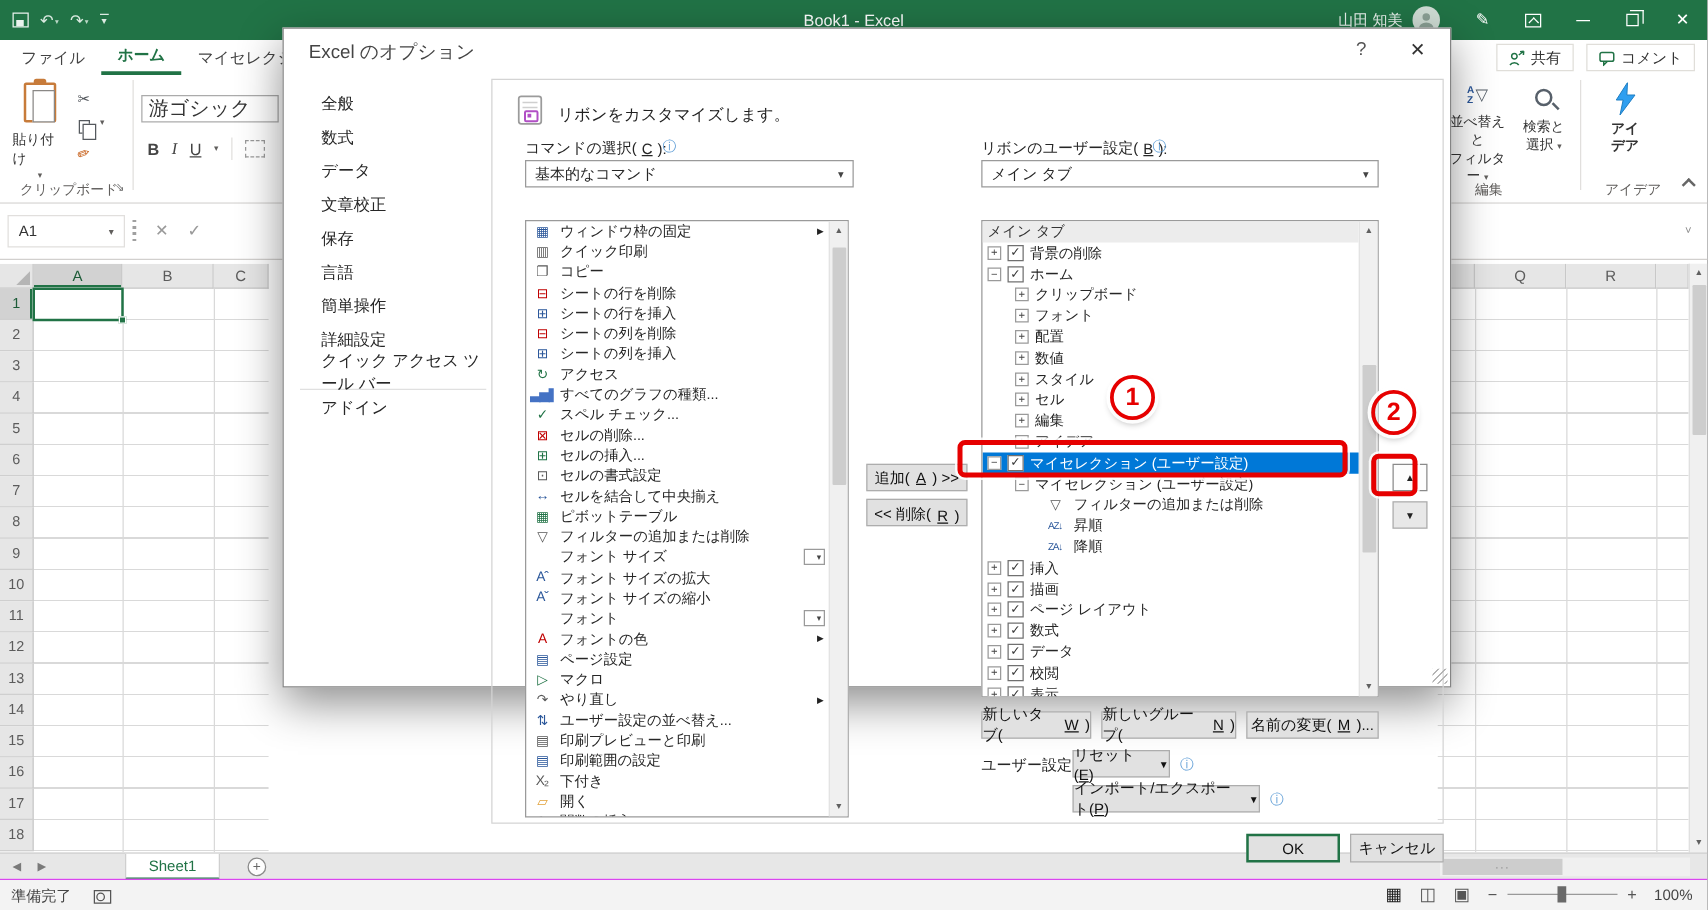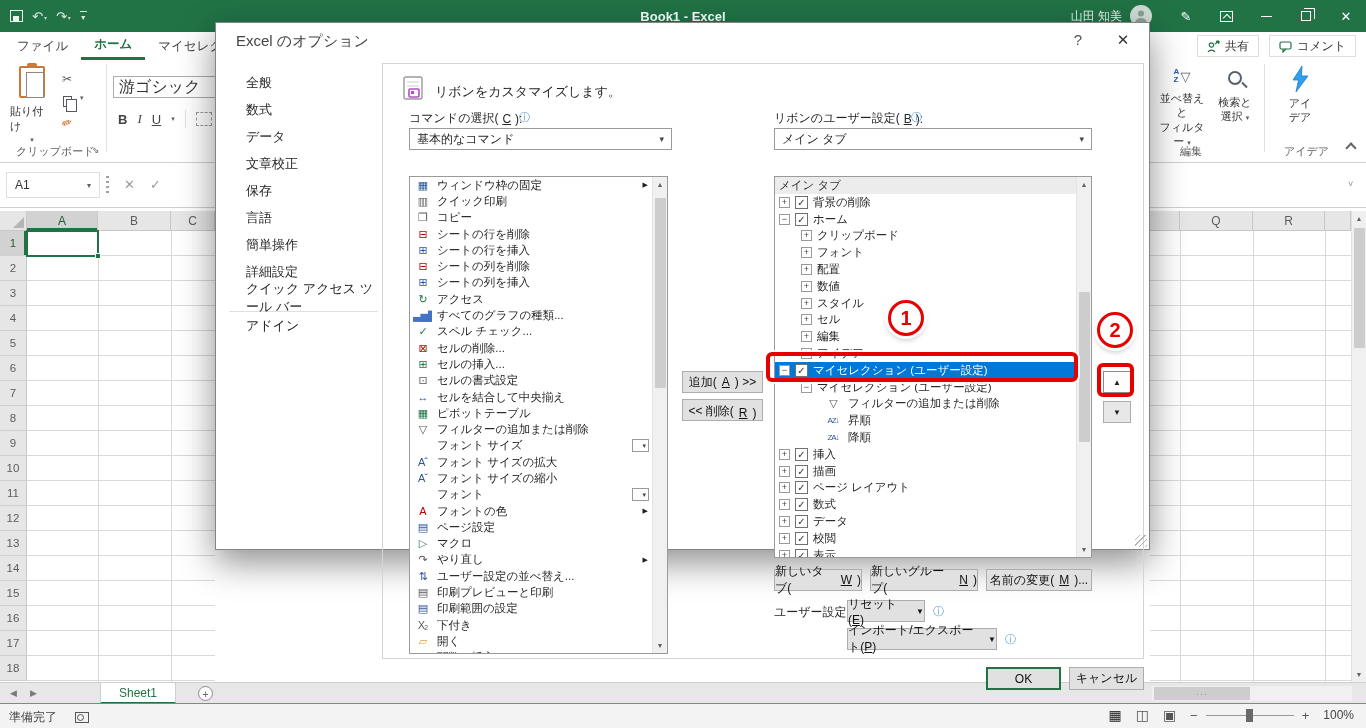--- a/index.html
+++ b/index.html
@@ -7,21 +7,21 @@
   #stage{position:relative;width:1366px;height:728px;background:#fff;overflow:hidden;color:#262626;}
 
   
   #titlebar{position:absolute;left:0;top:0;width:1366px;height:32px;background:#217346;color:#fff;}
   #qat{position:absolute;left:10px;top:0;height:32px;display:flex;align-items:center;gap:9px;}
   .saveic{width:13px;height:12px;border:1.5px solid #eaf3ee;position:relative;}
   .saveic:after{content:"";position:absolute;left:2px;bottom:0;width:6px;height:5px;background:#eaf3ee;}
   .qbtn{color:#dcebe2;font-size:13px;line-height:1;display:flex;align-items:flex-end;gap:1px;cursor:default;}
   .qbtn .mini{font-size:6px;color:#bcd8c8;margin-bottom:2px;}
   .qcustom{border-top:1px solid #dcebe2;padding-top:2px;font-size:7px;color:#dcebe2;}
-  #wintitle{position:absolute;left:0;top:0;width:100%;height:32px;display:flex;align-items:center;justify-content:center;font-size:13px;color:#fff;font-weight:bold;}
+  #wintitle{position:absolute;left:0;top:0;width:100%;height:32px;display:flex;align-items:center;justify-content:center;font-size:13px;color:#fff;}
   #tb-right{position:absolute;right:0;top:0;height:32px;display:flex;align-items:center;}
   #username{font-size:12px;color:#eaf3ee;margin-right:8px;}
   .avatar{width:22px;height:22px;border-radius:50%;background:#cfdcd4;display:flex;align-items:center;justify-content:center;margin-right:14px;overflow:hidden;}
   .tbico{width:40px;height:32px;display:flex;align-items:center;justify-content:center;color:#fff;font-size:13px;}
   .minbar{width:11px;height:1px;background:#fff;display:inline-block;}
   .restore{width:10px;height:10px;border:1px solid #fff;position:relative;}
   .restore:before{content:"";position:absolute;left:2px;top:-4px;width:10px;height:10px;border:1px solid #fff;border-bottom:none;border-left:none;}
   .ribopts{width:13px;height:11px;border:1px solid #fff;position:relative;}
   .ribopts:after{content:"";position:absolute;left:3px;top:3px;width:5px;height:5px;border-top:1.5px solid #fff;border-left:1.5px solid #fff;transform:rotate(45deg);}
 
@@ -107,21 +107,21 @@
   .macroic{width:14px;height:11px;border:1px solid #555;position:relative;}
   .macroic:after{content:"";position:absolute;left:1px;bottom:1px;width:5px;height:5px;border:1.5px solid #555;border-radius:50%;}
   #status-right{position:absolute;right:12px;top:3px;display:flex;align-items:center;gap:14px;font-size:12px;color:#444;}
   .viewic{font-size:14px;color:#555;}
   #zoomslider{display:flex;align-items:center;gap:8px;}
   #zoomslider .track{width:88px;height:1px;background:#999;position:relative;}
   #zoomslider .zthumb{position:absolute;left:40px;top:-6px;width:7px;height:13px;background:#696969;}
   .zbtn{font-size:13px;color:#555;}
 
   
-  #dlg{position:absolute;left:215px;top:22px;width:935px;height:528px;background:#fff;border:1px solid #848484;box-shadow:0 12px 34px rgba(0,0,0,.45);padding-left:30px;}
+  #dlg{position:absolute;left:226px;top:22px;width:935px;height:528px;background:#fff;border:1px solid #848484;box-shadow:0 12px 34px rgba(0,0,0,.45);padding-left:30px;}
   #dlg-title{position:absolute;left:20px;top:9px;font-size:15px;color:#444;}
   #dlg-help{position:absolute;left:850px;top:8px;font-size:15px;color:#555;width:24px;text-align:center;}
   #dlg-close{position:absolute;left:894px;top:8px;font-size:15px;color:#333;width:26px;text-align:center;}
   #optNav{position:absolute;left:13px;top:46px;width:149px;}
   .navitem{height:27px;display:flex;align-items:center;padding-left:17px;font-size:13px;color:#262626;}
   .navitem.sel{background:#d0d0d0;}
   .navitem.septop{border-top:1px solid #e0e0e0;}
   .navitem.sepbot{border-bottom:1px solid #e0e0e0;}
   #panel{position:absolute;left:166px;top:40px;width:762px;height:596px;border:1px solid #d4d4d4;}
   #ph-ic{position:absolute;left:18px;top:12px;}
@@ -262,21 +262,21 @@
     <div class="bigbtn" style="left:1209px;top:8px;">
       <span class="mag" style="margin-top:3px;"></span>
       <span class="blabel" style="margin-top:10px;"><span>検索と</span><br>
         <span>選択</span> <span class="chev">▾</span></span>
     </div>
     <div class="gdivider" style="left:1264px;"></div>
     <div class="bigbtn" style="left:1274px;top:6px;">
       <svg width="17" height="26" viewBox="0 0 17 26">
           <polygon points="10,0 1,14 6.5,14 4,26 16,10 9.5,10" fill="#2f9ff0" stroke="#1f7ec2" stroke-width="0.8"></polygon>
         </svg>
-      <span class="blabel" style="margin-top:4px;"><span>アイ</span><br>
+      <span class="blabel" style="margin-top:4px;font-weight:bold;"><span>アイ</span><br>
         <span>デア</span></span>
     </div>
     <div class="grouplabel" style="left:1180px;top:84px;">編集</div>
     <div class="grouplabel" style="left:1284px;top:84px;">アイデア</div>
     <span id="collapse-chev"></span>
   </div>
 
   <div id="fbar">
     <div id="namebox">
       <span>A1</span>

